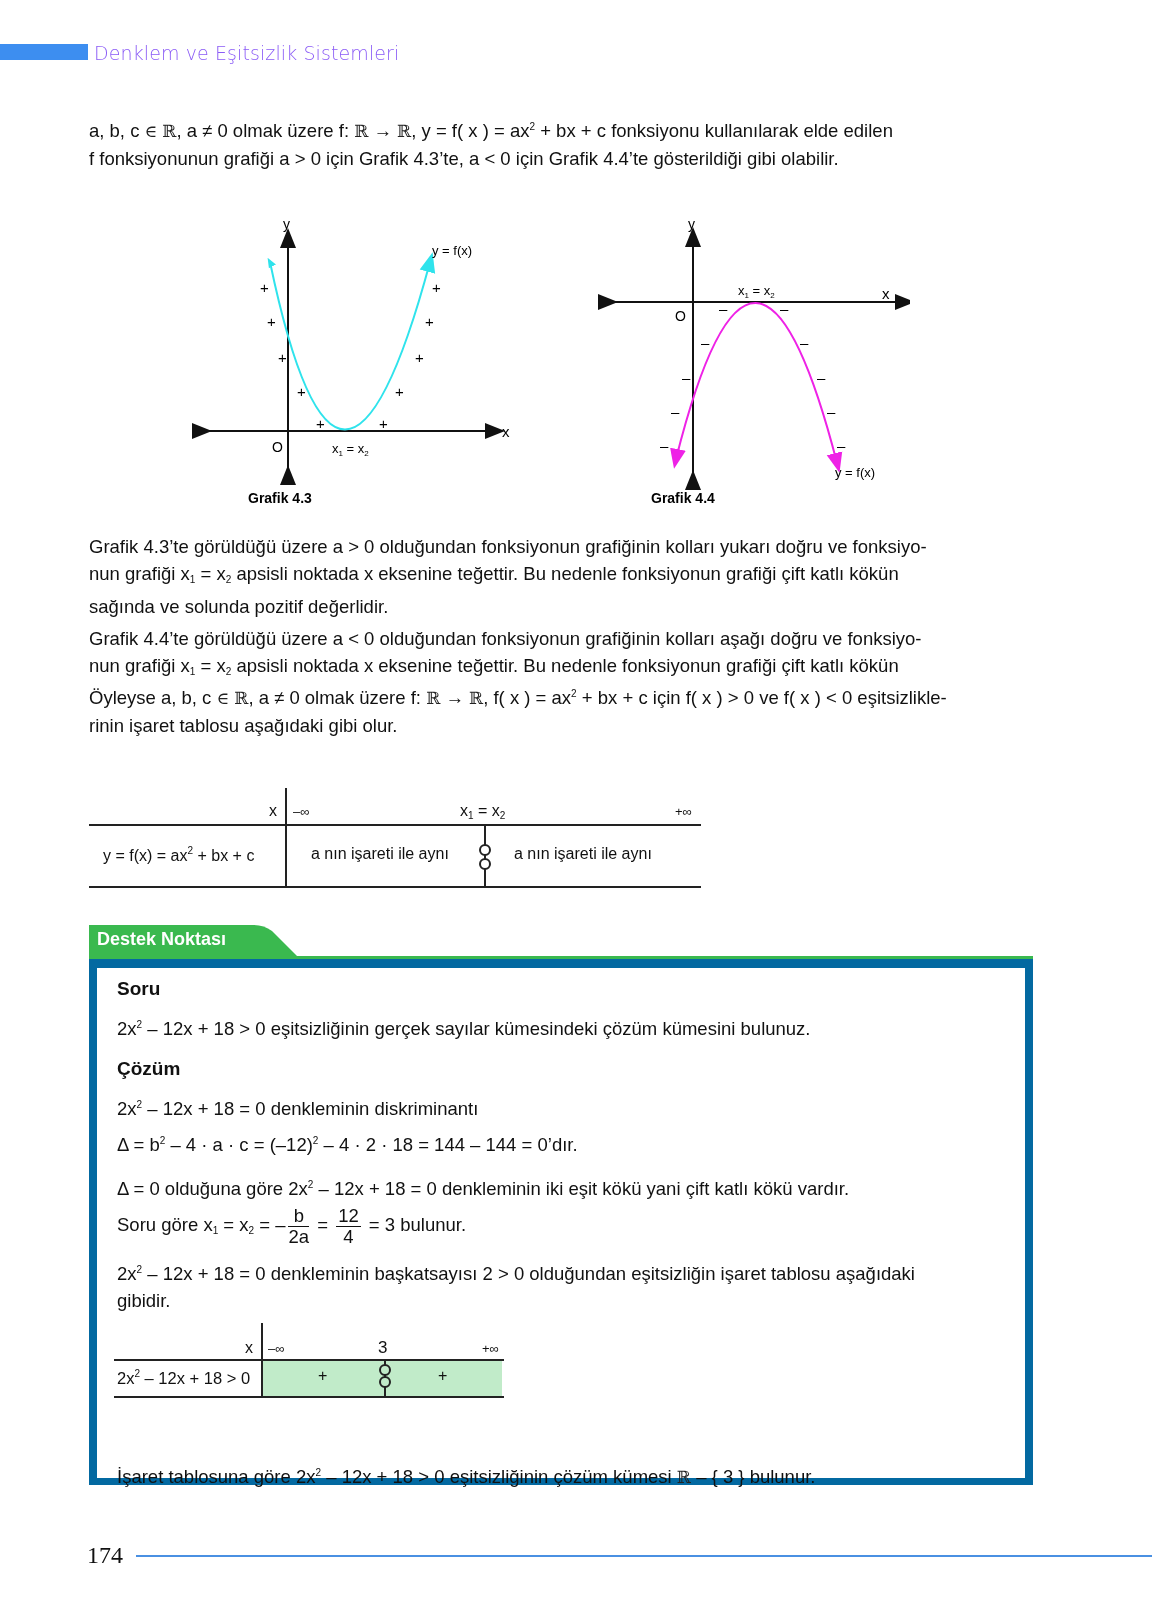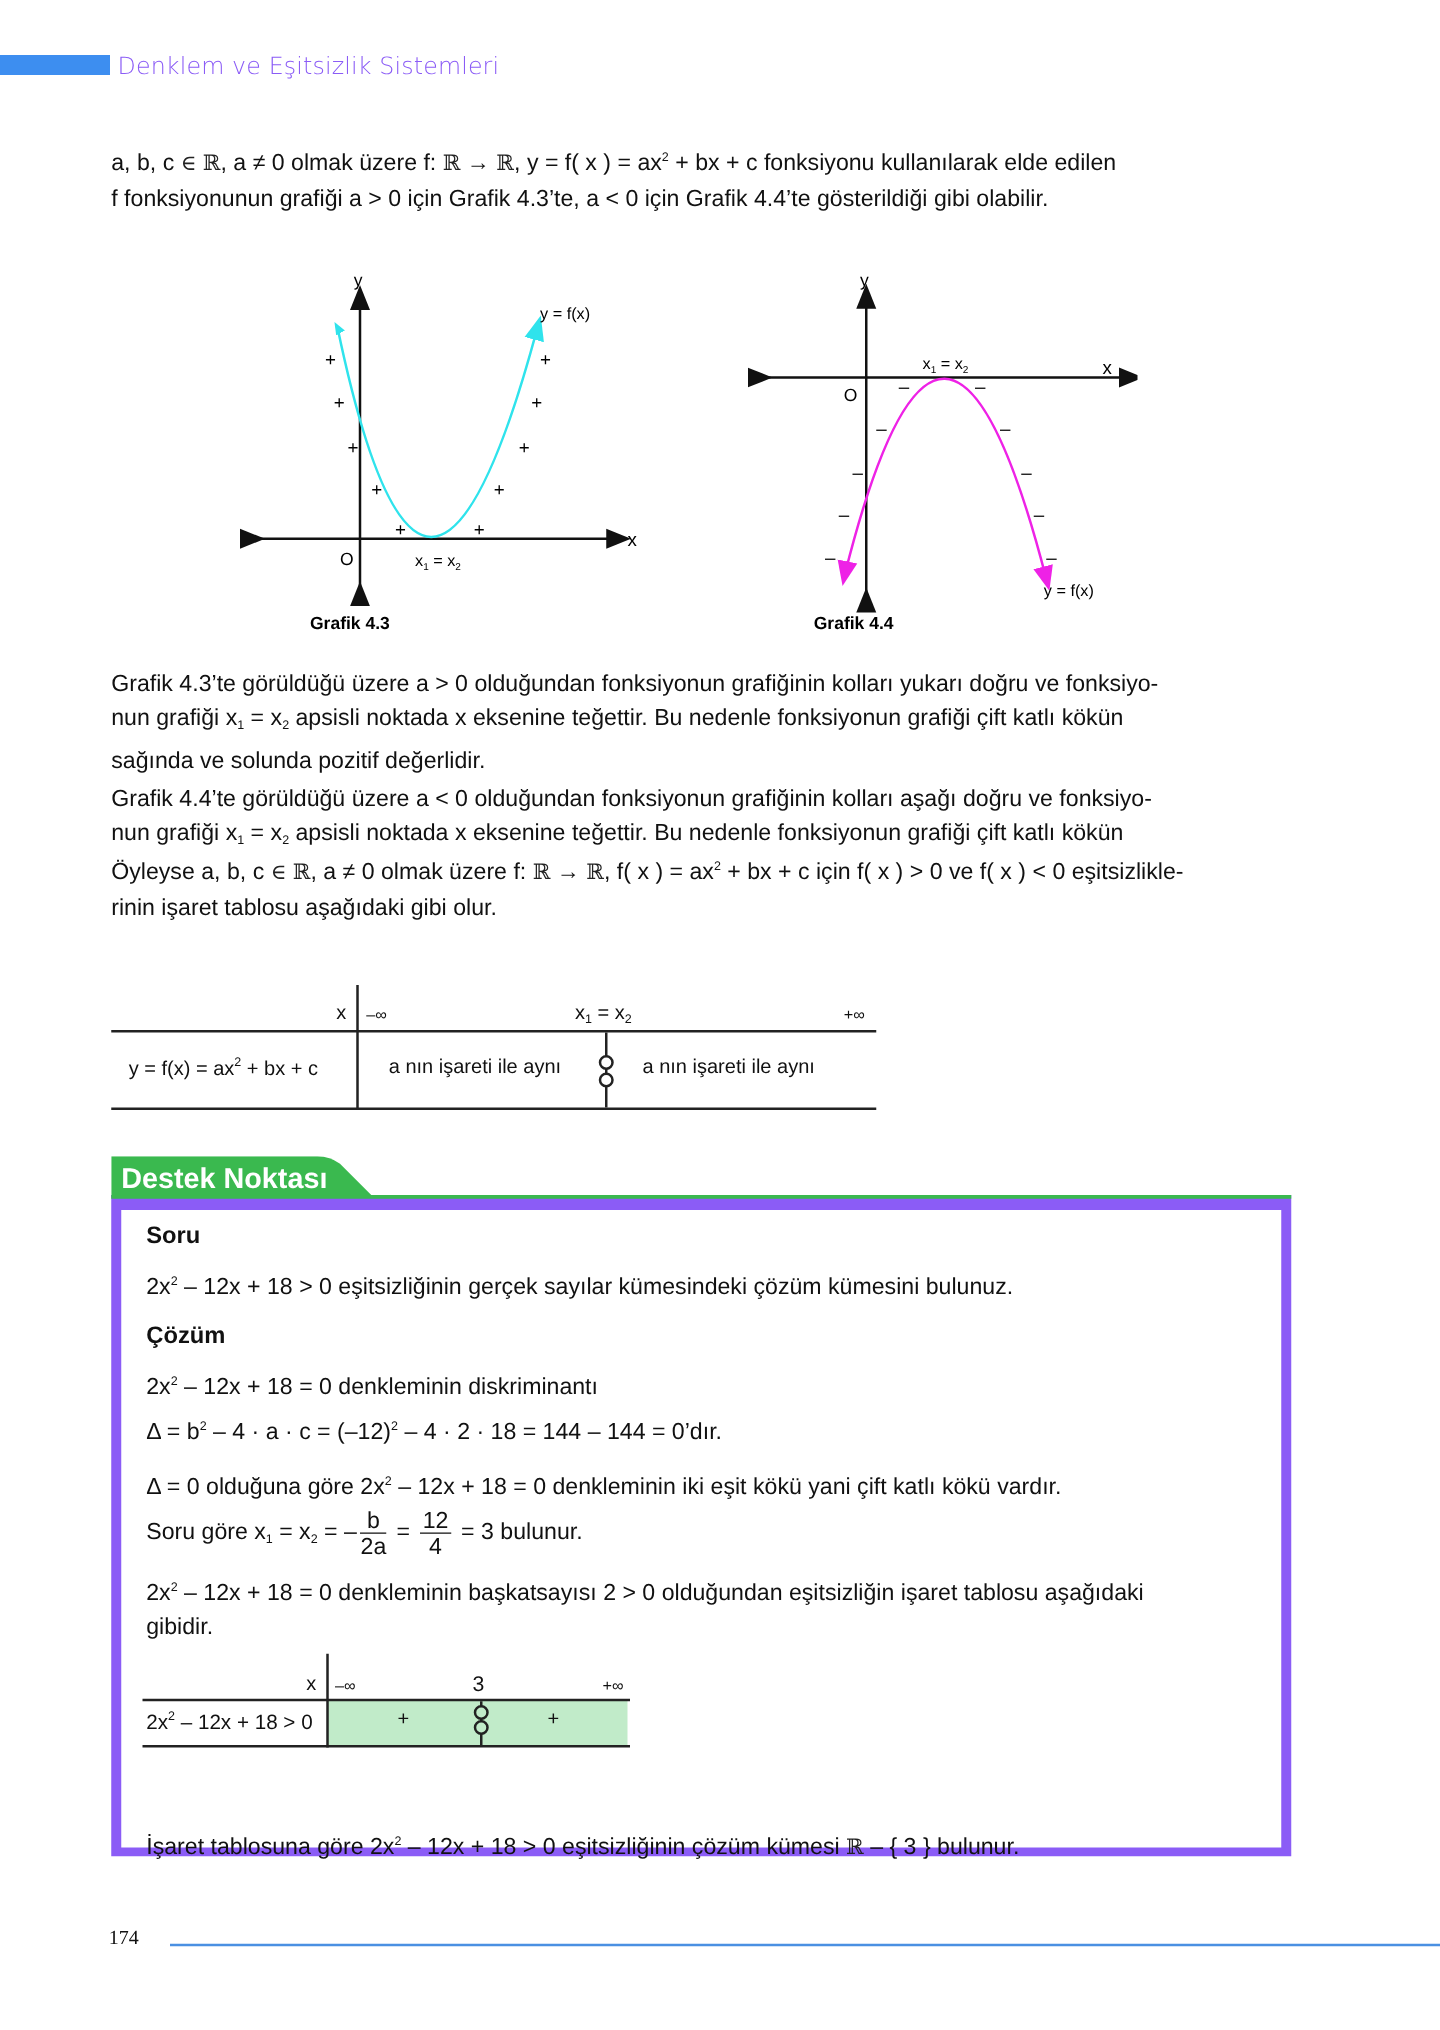--- a/index.html
+++ b/index.html
@@ -12,29 +12,29 @@
   .para p { margin: 0; white-space: nowrap; }
   sub { font-size: 10px; vertical-align: -3px; }
   sup { font-size: 10px; vertical-align: 7px; }
   .dbl { font-family: "DejaVu Serif", serif; font-size: 17px; color: #222; }
   .graph { position: absolute; }
   .graph text { font-family: "Liberation Sans", sans-serif; }
   .cap { font-weight: bold; font-size: 14px; }
   .txt { position: absolute; white-space: nowrap; }
   
   .destek-tab { left: 89px; top: 925px; height: 33px; }
-  .destek-label { left: 97px; top: 929px; font-size: 23px; color: #fff; font-weight: bold; }
-  .destek-box { left: 89px; top: 956px; width: 944px; height: 526px; background: #8b5cf6; border-top: 3px solid #3ab94f; }
+  .destek-label { left: 97px; top: 929px; font-size: 18px; color: #fff; font-weight: bold; }
+  .destek-box { left: 89px; top: 956px; width: 944px; height: 526px; background: #0369a1; border-top: 3px solid #3ab94f; }
   .destek-inner { position: absolute; left: 8px; top: 9px; width: 928px; height: 510px; background: #fff; }
   .dtext { position: absolute; left: 20px; font-size: 18.5px; white-space: nowrap; }
   .bold-h { font-weight: bold; font-size: 19px; }
   .frac { display: inline-block; vertical-align: middle; text-align: center; margin: 0 3px; }
   .frac .num { display: block; border-bottom: 1.5px solid #111; padding: 0 2px; line-height: 20px; }
   .frac .den { display: block; line-height: 20px; }
-  .footer-num { left: 87px; top: 1542px; font-size: 16px; font-family: "Liberation Serif", serif; text-align: center; }
+  .footer-num { left: 87px; top: 1542px; font-size: 24px; font-family: "Liberation Serif", serif; text-align: center; }
   .footer-line { left: 136px; top: 1555px; width: 1016px; height: 2px; background: #4a90e2; }
 </style>
 </head>
 <body>
 
 <div class="abs header-bar"></div>
 <div class="abs header-title">Denklem ve Eşitsizlik Sistemleri</div>
 
 <div class="abs para" style="top:113px;">
   <p>

